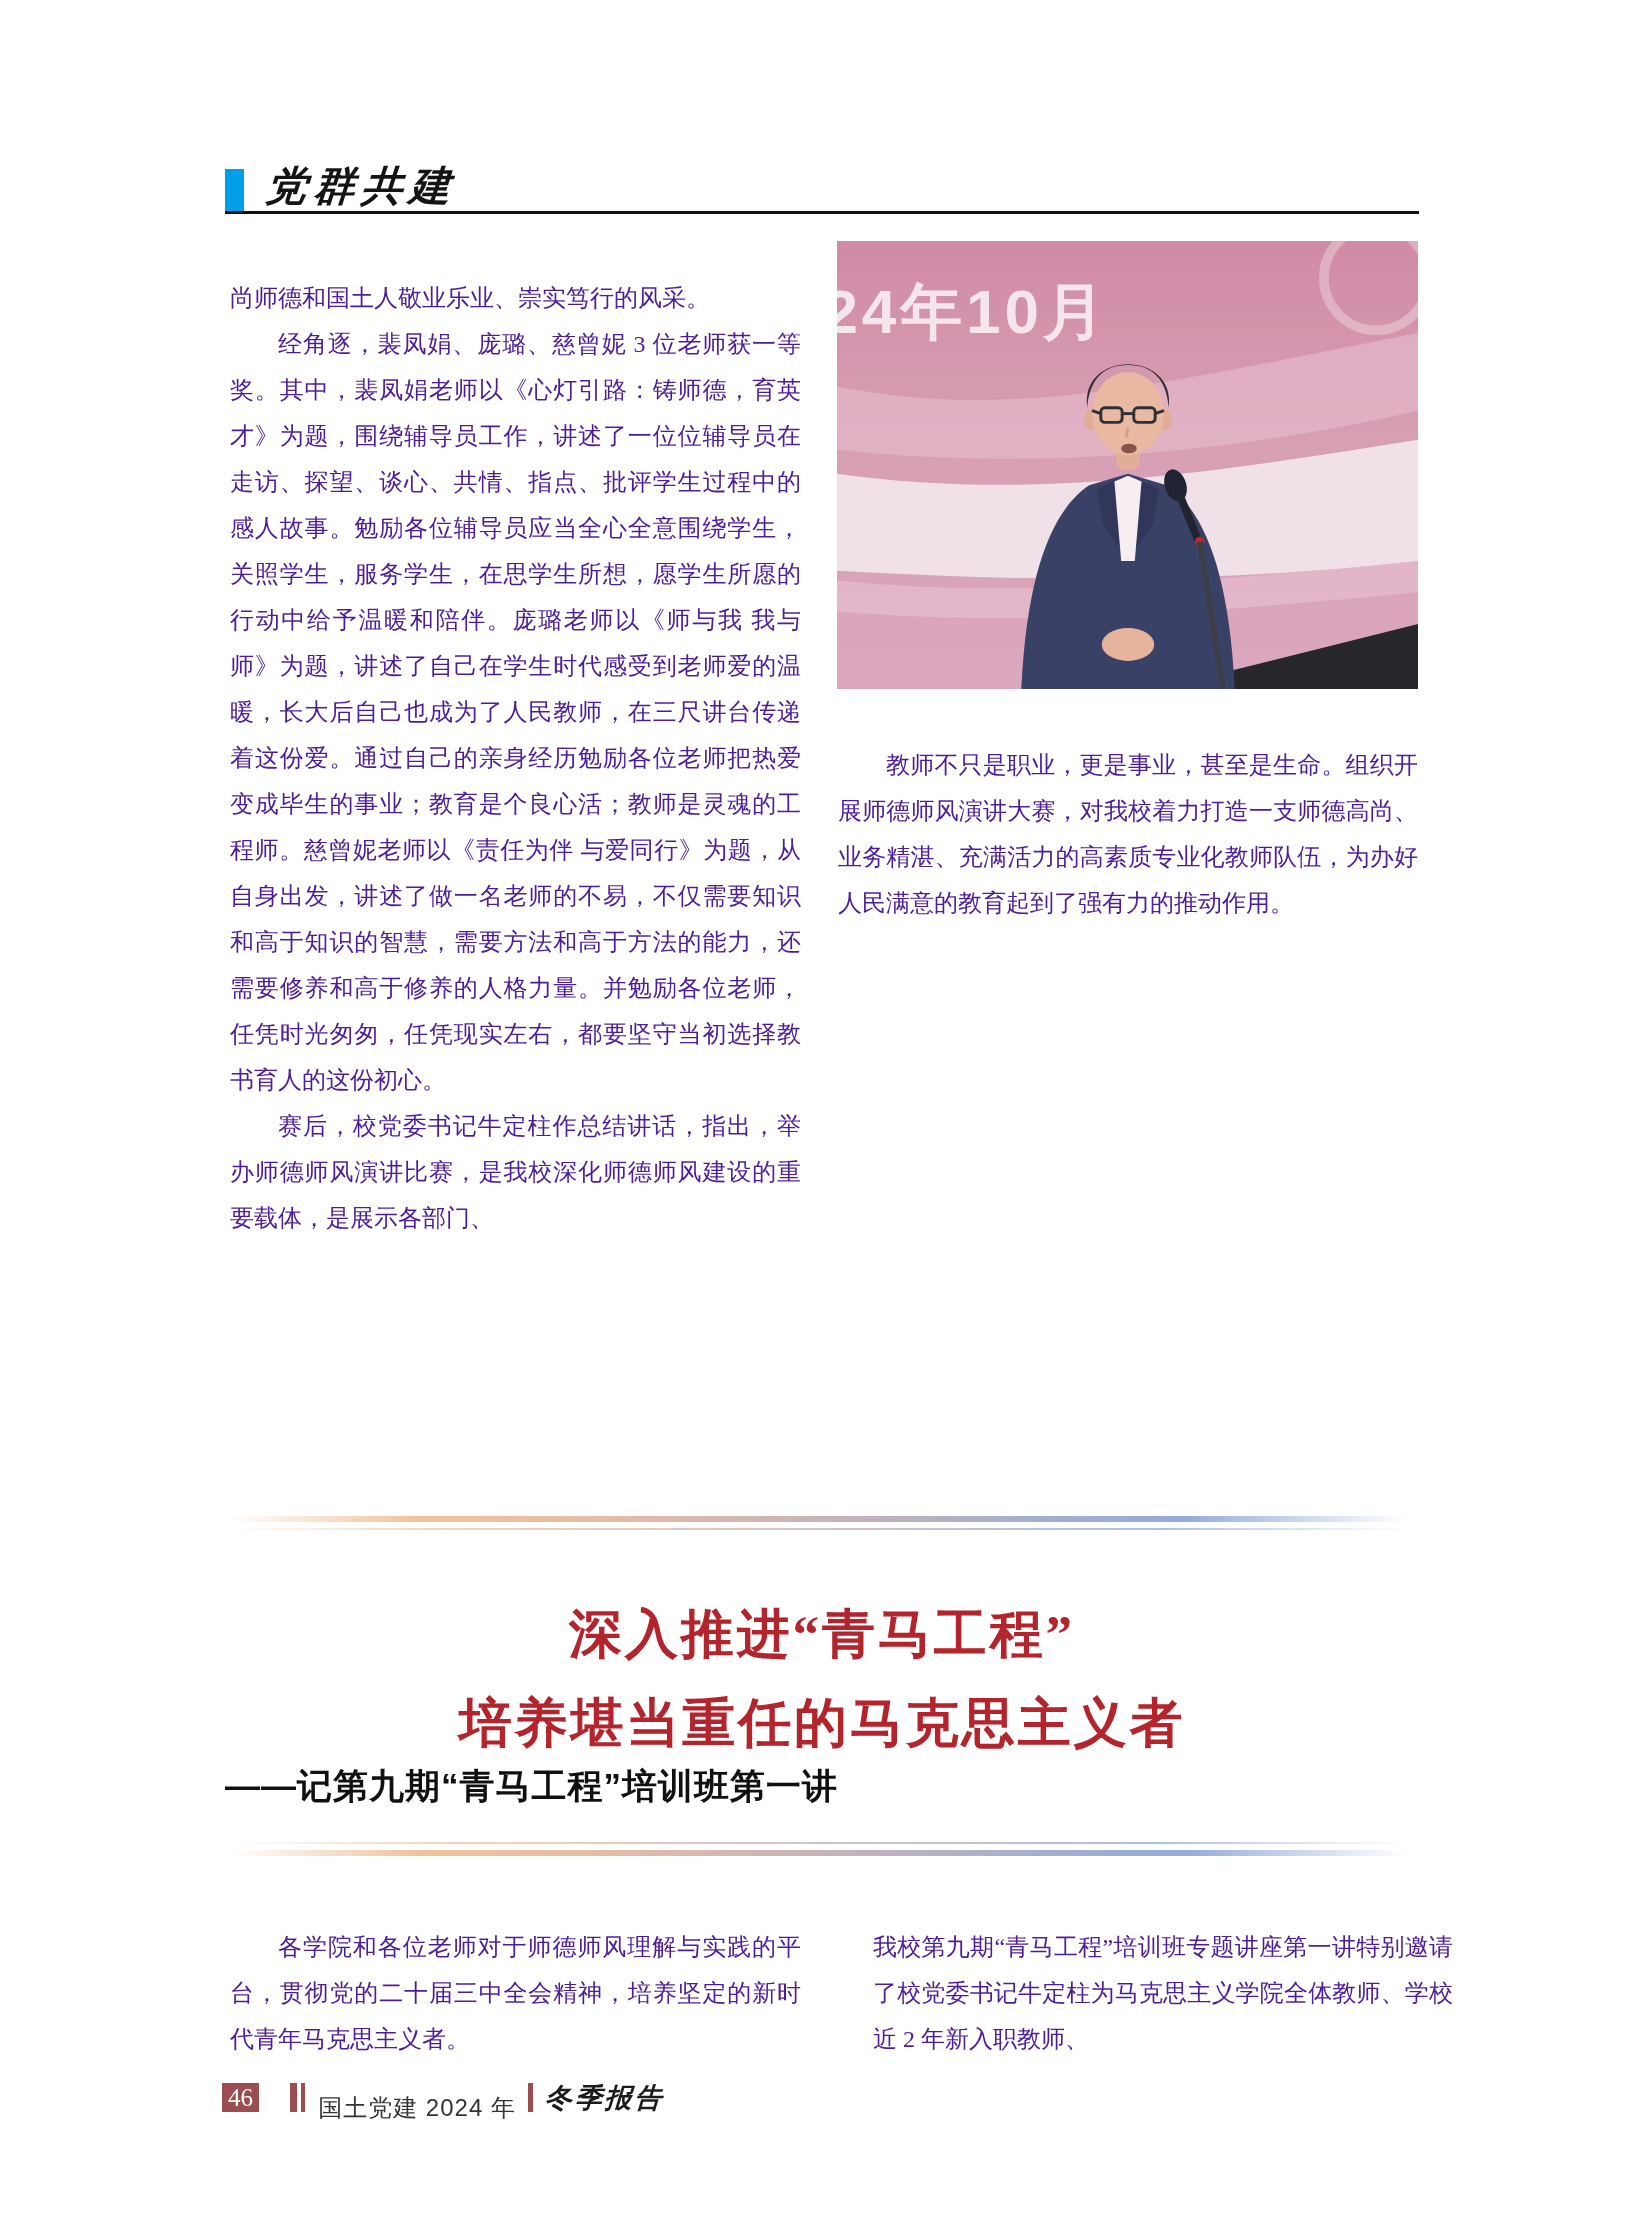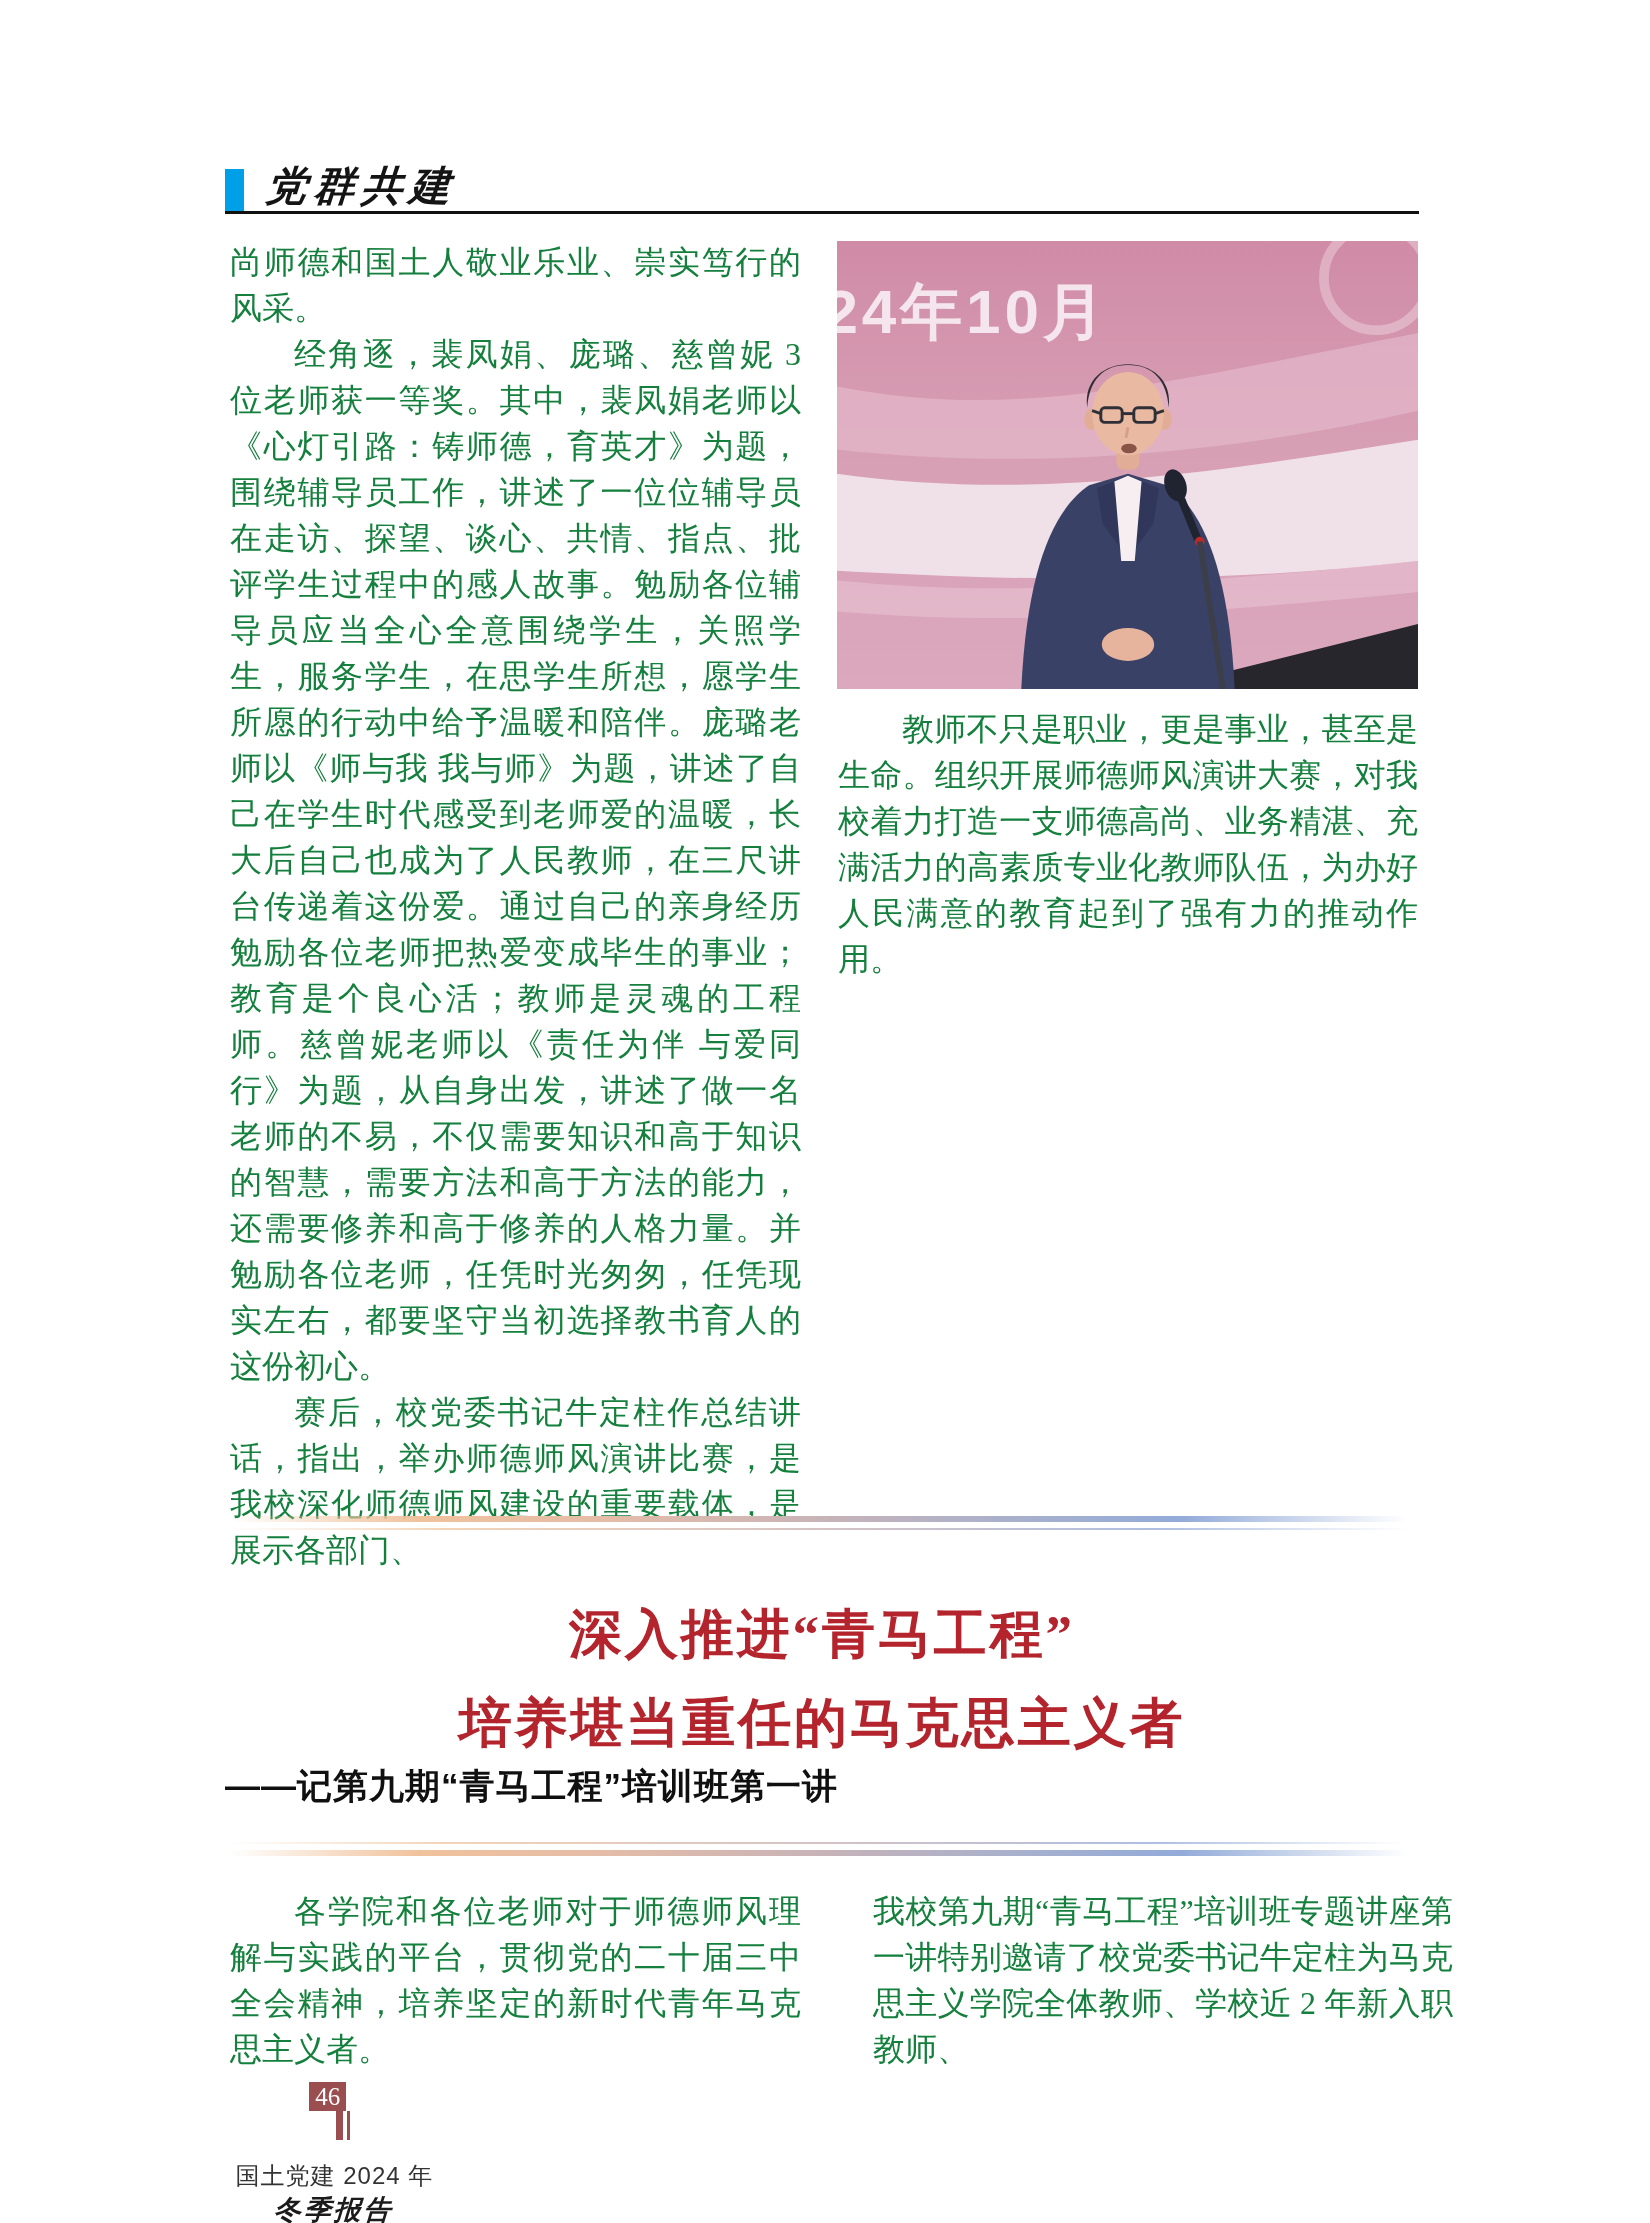--- a/index.html
+++ b/index.html
@@ -16,23 +16,24 @@
   .section-label{
     position:absolute;left:266px;top:159px;
     font-size:41px;font-weight:bold;font-style:italic;
     letter-spacing:6.8px;color:#141414;
     transform:skewX(-4deg);
   }
   .header-rule{position:absolute;left:225px;top:211px;width:1194px;height:2.9px;background:#111;}
   
   .body-col{
     position:absolute;
-    font-size:32px;line-height:46px;
+    font-size:24px;line-height:46px;
     text-align:justify;text-justify:inter-character;
-    color:#15803d;
+    color:#4c1d95;
+    margin-top:36px;
   }
   .body-col p{margin:0;text-indent:2em;}
   .body-col p.no-indent{text-indent:0;}
   .col-left{left:230px;top:239px;width:571px;}
   .col-right{left:838px;top:706px;width:580px;}
   .col2-left{left:230px;top:1888px;width:571px;}
   .col2-right{left:873px;top:1888px;width:580px;}
   
   .photo{
     position:absolute;left:837px;top:241px;width:581px;height:448px;
@@ -64,21 +65,21 @@
     text-align:center;font-weight:bold;color:#b3242c;
     font-size:53px;letter-spacing:2.9px;line-height:60px;margin-top:24px;
   }
   .subtitle-line{
     position:absolute;left:225px;width:1194px;
     text-align:left;font-weight:bold;color:#101010;
     font-family:"Liberation Sans","DejaVu Sans",sans-serif;
     font-size:35px;line-height:43px;letter-spacing:1px;
   }
   
-  .footer{position:absolute;left:222px;top:2082px;height:31px;display:flex;align-items:center;flex-direction:column;}
+  .footer{position:absolute;left:222px;top:2082px;height:31px;display:flex;align-items:center;}
   .page-num-box{
     width:37px;height:29px;background:#9a4e50;
     color:#fff;font-size:25px;text-align:center;line-height:29px;
   }
   .footer-bars{display:flex;margin-left:31px;align-items:center;height:29px;}
   .fbar{background:#9a4e50;height:29px;}
   .fbar.w1{width:6.8px;margin-right:3.9px;}
   .fbar.w2{width:3.9px;}
   .journal-name{
     margin-left:13.6px;

